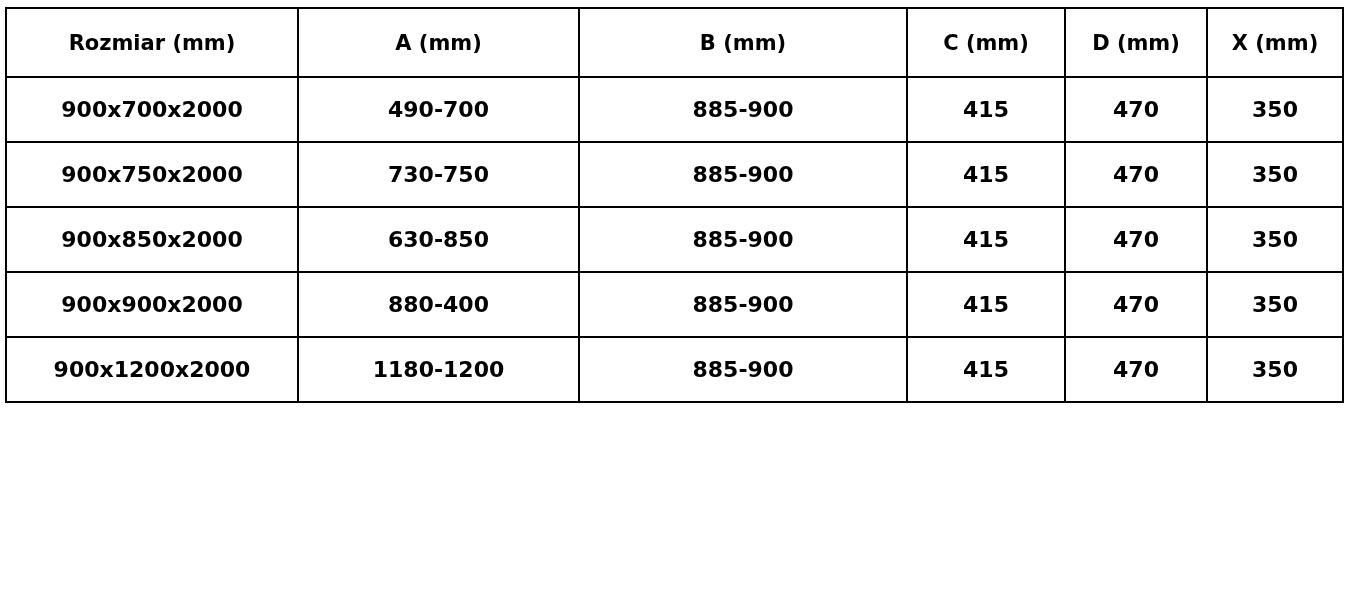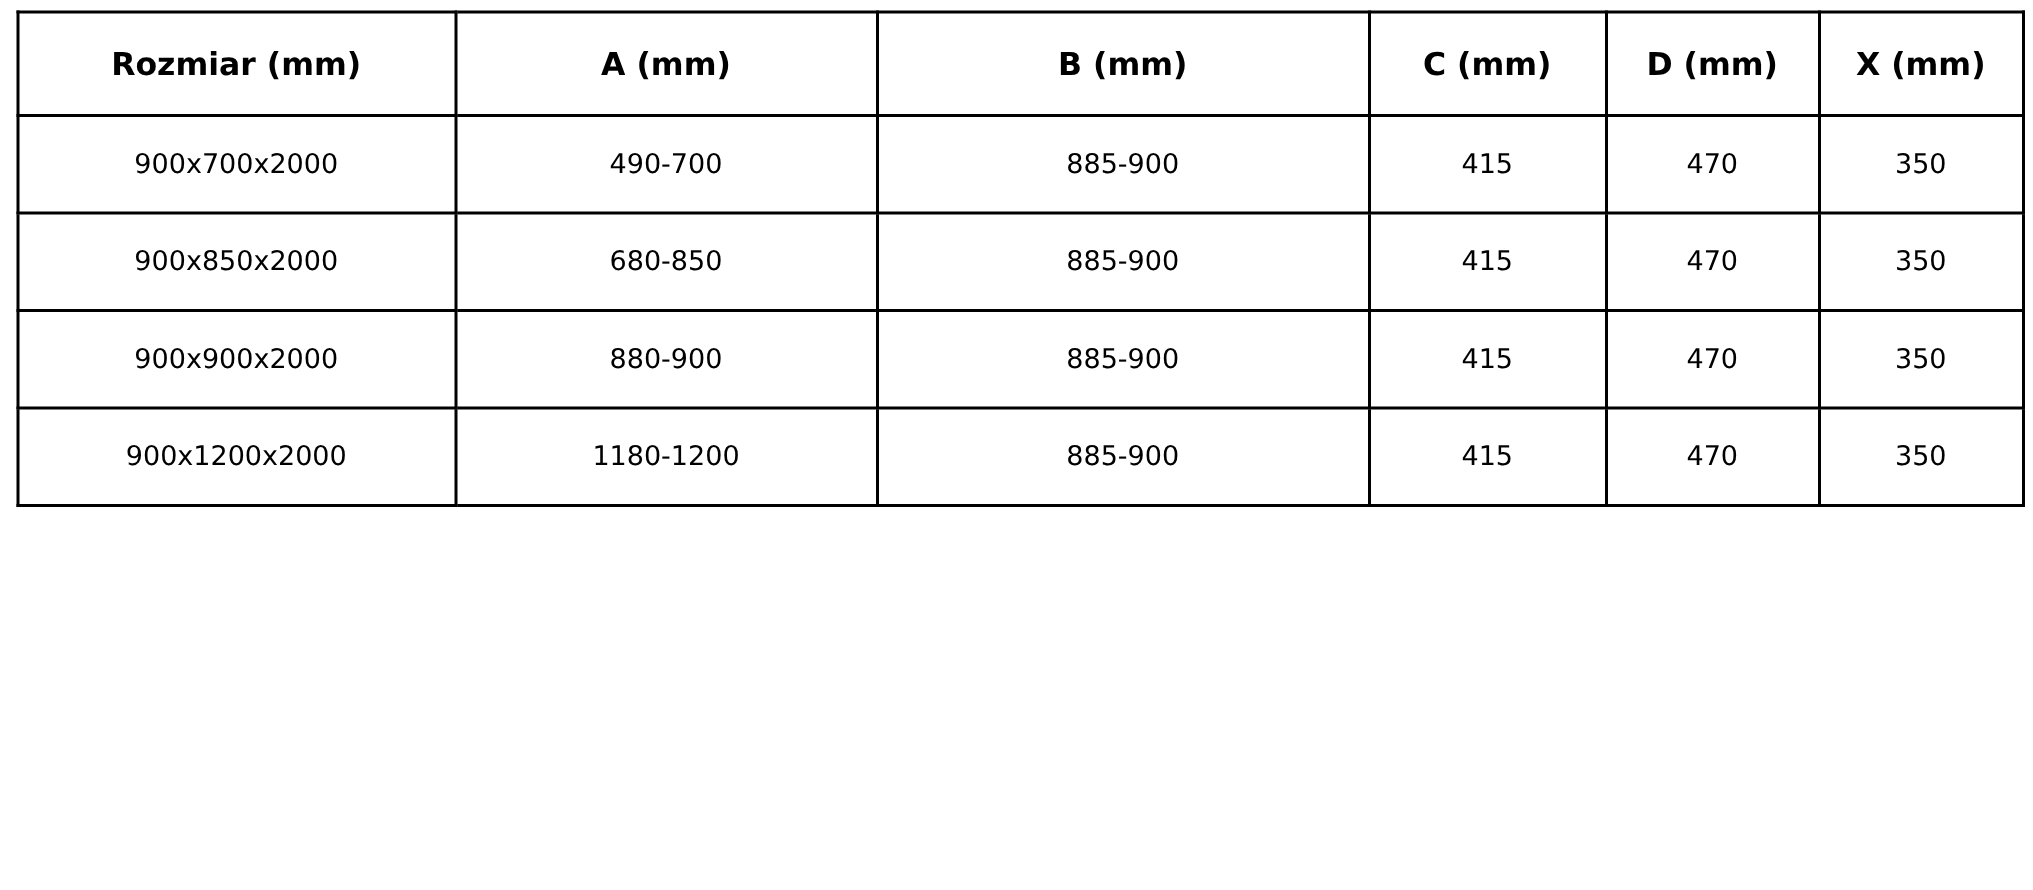--- a/index.html
+++ b/index.html
@@ -12,38 +12,38 @@
     height: 593px;
     font-family: "DejaVu Sans", sans-serif;
     color: #000000;
   }
   .table-wrap {
     width: 1355px;
     height: 593px;
     box-sizing: border-box;
     display: flex;
     align-items: flex-start;
-    justify-content: center;
+    justify-content: flex-start;
   }
   table.size-table {
     border-collapse: collapse;
     table-layout: fixed;
     width: 1337px;
     margin-left: 5px;
     margin-top: 7px;
   }
   table.size-table td,
   table.size-table th {
     border: 2px solid #000000;
     text-align: center;
     vertical-align: middle;
     padding: 0;
     height: 63px;
-    font-size: 18px;
-    font-weight: normal;
+    font-size: 22px;
+    font-weight: bold;
     white-space: nowrap;
   }
   table.size-table thead th {
     font-weight: bold;
     height: 67px;
     font-size: 21px;
   }
   col.c0 { width: 292px; }
   col.c1 { width: 281px; }
   col.c2 { width: 328px; }
@@ -77,30 +77,38 @@
     <tbody>
       <tr>
         <td>900x700x2000</td>
         <td>490-700</td>
         <td>885-900</td>
         <td>415</td>
         <td>470</td>
         <td>350</td>
       </tr>
       <tr>
+        <td>900x750x2000</td>
+        <td>730-750</td>
+        <td>885-900</td>
+        <td>415</td>
+        <td>470</td>
+        <td>350</td>
+      </tr>
+      <tr>
         <td>900x850x2000</td>
-        <td>680-850</td>
+        <td>630-850</td>
         <td>885-900</td>
         <td>415</td>
         <td>470</td>
         <td>350</td>
       </tr>
       <tr>
         <td>900x900x2000</td>
-        <td>880-900</td>
+        <td>880-400</td>
         <td>885-900</td>
         <td>415</td>
         <td>470</td>
         <td>350</td>
       </tr>
       <tr>
         <td>900x1200x2000</td>
         <td>1180-1200</td>
         <td>885-900</td>
         <td>415</td>

